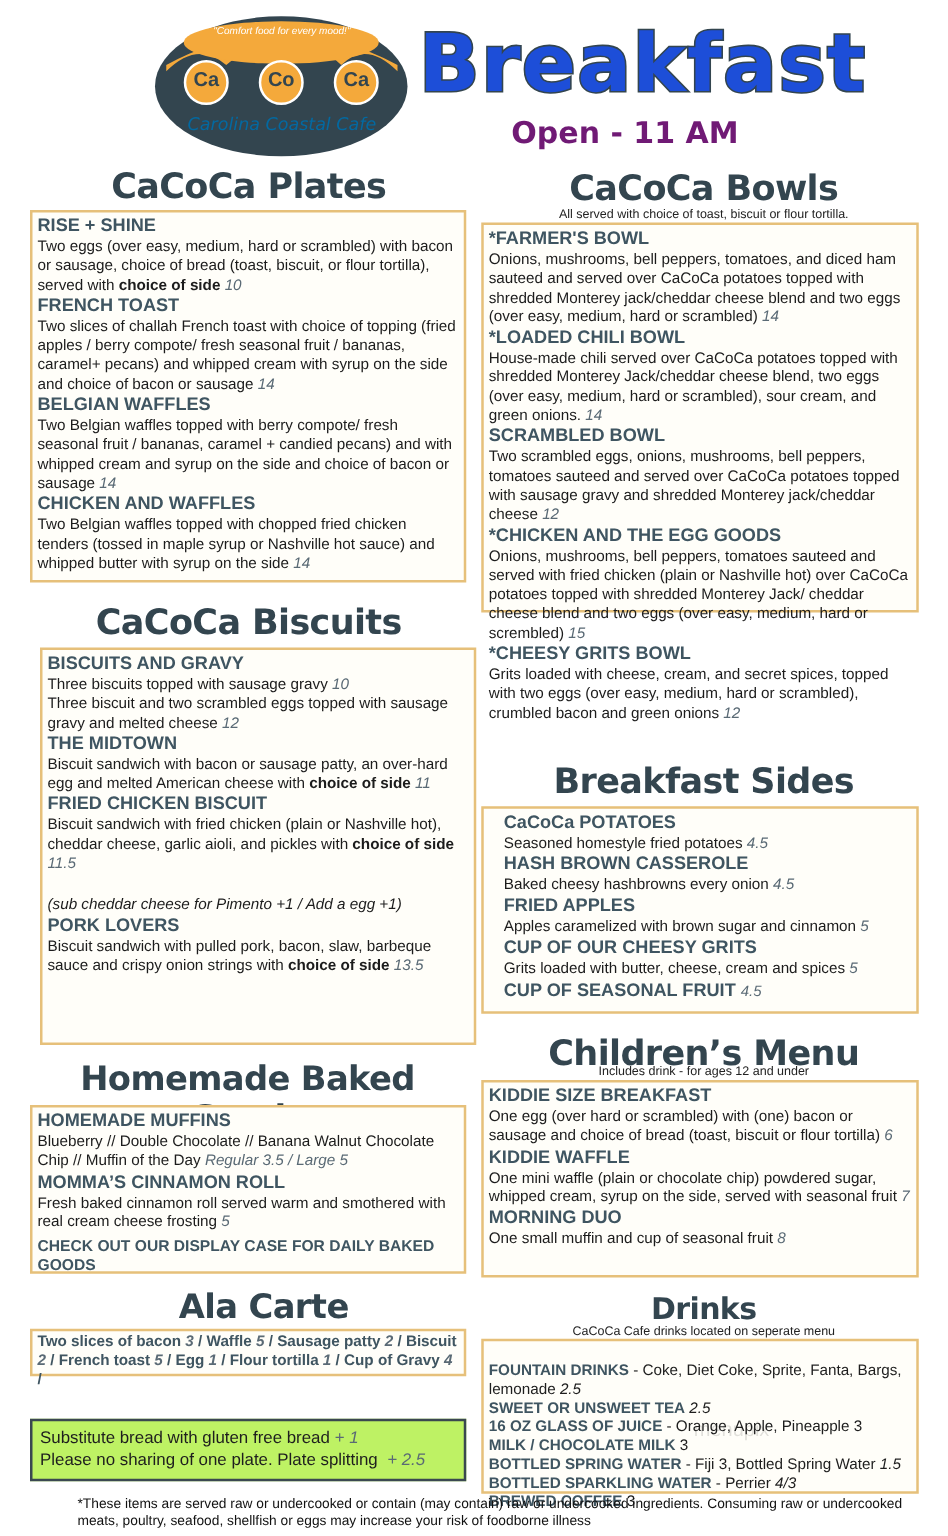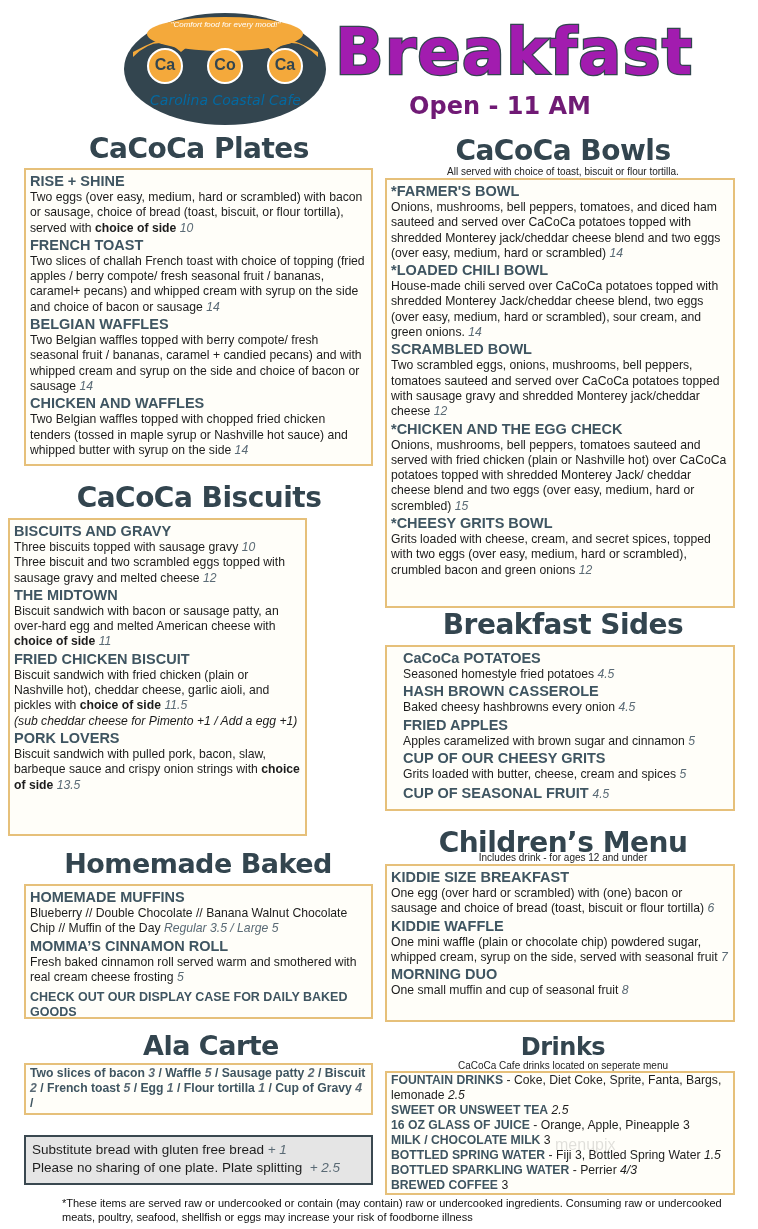--- a/index.html
+++ b/index.html
@@ -4,38 +4,38 @@
 <style>
   html, body { margin: 0; padding: 0; background: #ffffff; }
   body { width: 758px; height: 1229px; position: relative; overflow: hidden;
          font-family: "Liberation Sans", "DejaVu Sans", sans-serif; color: #1e1e1e; }
   .abs { position: absolute; }
 
   
   .logo { left: 123px; top: 12px; width: 205px; height: 115px; }
   .title { left: 335px; top: 14px; width: 330px; text-align: center;
            font-family: "DejaVu Sans", sans-serif; font-weight: bold; font-size: 64px; line-height: 76px;
-           color: #a21caf; letter-spacing: 1px;
+           color: #1d4ed8; letter-spacing: 1px;
            -webkit-text-stroke: 2.5px #33454f; paint-order: stroke fill; }
   .hours { left: 335px; top: 92px; width: 330px; text-align: center;
            font-family: "DejaVu Sans", sans-serif; font-weight: bold; font-size: 24px; color: #701a75; }
 
   
   .sec-title { text-align: center; font-family: "DejaVu Sans", sans-serif; font-weight: bold;
                color: #33454f; letter-spacing: -0.5px; }
   .sec-sub { text-align: center; font-size: 10px; color: #222; }
 
   .box { border: 2.5px solid #e6c07a; background: #fffef9; box-sizing: border-box; padding: 2px 4px 4px 4px; }
-  .box.dark { border-color: #3a4850; background: #e5e5e5; padding: 6px 8px; }
+  .box.dark { border-color: #3a4850; background: #bef264; padding: 6px 8px; }
   .item-name { font-weight: bold; color: #3f5561; font-size: 14.5px; line-height: 17px; margin-top: 3px; }
   .item-name:first-child { margin-top: 1px; }
   .item-desc { font-size: 12.2px; line-height: 15.3px; color: #1c1c1c; }
   .price { font-style: italic; color: #5a6a75; }
   .b { font-weight: bold; }
-  .it { font-style: italic; }
+  .it { font-style: italic; margin-top: 18px; }
 
   .inline-line { font-size: 12.2px; line-height: 15px; }
   .drink-name { font-weight: bold; color: #3f5561; }
 
   .footer { left: 62px; top: 1196px; width: 660px; font-size: 11px; line-height: 14px; color: #111; }
   .watermark { left: 555px; top: 1136px; font-size: 16px; color: rgba(0,0,0,0.12); }
 </style>
 </head>
 <body>
 
@@ -72,21 +72,21 @@
     <div class="item-name">BELGIAN WAFFLES</div>
     <div class="item-desc"><span>Two Belgian waffles topped with berry compote/ fresh seasonal fruit / bananas, caramel + candied pecans) and with whipped cream and syrup on the side and choice of bacon or sausage</span> <span class="price">14</span></div>
   </div>
   <div>
     <div class="item-name">CHICKEN AND WAFFLES</div>
     <div class="item-desc"><span>Two Belgian waffles topped with chopped fried chicken tenders (tossed in maple syrup or Nashville hot sauce) and whipped butter with syrup on the side</span> <span class="price">14</span></div>
   </div>
 </div>
 
 <div class="abs sec-title" style="left:24px;top:481px;width:350px;font-size:28px;">CaCoCa Biscuits</div>
-<div class="abs box" style="left:8px;top:518px;width:299px;height:318px;">
+<div class="abs box" style="left:32px;top:518px;width:349px;height:318px;">
   <div>
     <div class="item-name">BISCUITS AND GRAVY</div>
     <div class="item-desc"><span>Three biscuits topped with sausage gravy</span> <span class="price">10</span></div>
   </div>
   <div>
     <div class="item-desc"><span>Three biscuit and two scrambled eggs topped with sausage gravy and melted cheese</span> <span class="price">12</span></div>
   </div>
   <div>
     <div class="item-name">THE MIDTOWN</div>
     <div class="item-desc"><span>Biscuit sandwich with bacon or sausage patty, an over-hard egg and melted American cheese with </span><span class="b">choice of side</span> <span class="price">11</span></div>
@@ -109,21 +109,21 @@
     <div class="item-desc"><span>Blueberry // Double Chocolate // Banana Walnut Chocolate Chip // Muffin of the Day</span> <span class="price">Regular 3.5 / Large 5</span></div>
   </div>
   <div>
     <div class="item-name">MOMMA’S CINNAMON ROLL</div>
     <div class="item-desc"><span>Fresh baked cinnamon roll served warm and smothered with real cream cheese frosting</span> <span class="price">5</span></div>
   </div>
   <div class="item-name" style="font-size:12.5px;line-height:15px;margin-top:5px;">CHECK OUT OUR DISPLAY CASE FOR DAILY BAKED GOODS</div>
 </div>
 
 <div class="abs sec-title" style="left:36px;top:1030px;width:350px;font-size:27px;">Ala Carte</div>
-<div class="abs box" style="left:24px;top:1063px;width:349px;height:52px;padding:1px 4px;">
+<div class="abs box" style="left:24px;top:1063px;width:349px;height:38px;padding:1px 4px;">
   <div class="inline-line" style="color:#3f5561;font-weight:bold;">
     <span>Two slices of bacon</span> <span class="price">3</span> /
     <span>Waffle</span> <span class="price">5</span> /
     <span>Sausage patty</span> <span class="price">2</span> /
     <span>Biscuit</span> <span class="price">2</span> /
     <span>French toast</span> <span class="price">5</span> /
     <span>Egg</span> <span class="price">1</span> /
     <span>Flour tortilla</span> <span class="price">1</span> /
     <span>Cup of Gravy</span> <span class="price">4</span> /
   </div>
@@ -133,35 +133,35 @@
   <div style="font-size:13.5px;line-height:18px;">
     <span>Substitute bread with gluten free bread</span> <span class="price">+ 1</span>
   </div>
   <div style="font-size:13.5px;line-height:18px;">
     <span>Please no sharing of one plate. Plate splitting</span> &nbsp;<span class="price">+ 2.5</span>
   </div>
 </div>
 
 <div class="abs sec-title" style="left:385px;top:134px;width:356px;font-size:28px;">CaCoCa Bowls</div>
 <div class="abs sec-sub" style="left:385px;top:166px;width:356px;">All served with choice of toast, biscuit or flour tortilla.</div>
-<div class="abs box" style="left:385px;top:178px;width:350px;height:430px;">
+<div class="abs box" style="left:385px;top:178px;width:350px;height:312px;">
   <div>
     <div class="item-name">*FARMER'S BOWL</div>
     <div class="item-desc"><span>Onions, mushrooms, bell peppers, tomatoes, and diced ham sauteed and served over CaCoCa potatoes topped with shredded Monterey jack/cheddar cheese blend and two eggs (over easy, medium, hard or scrambled)</span> <span class="price">14</span></div>
   </div>
   <div>
     <div class="item-name">*LOADED CHILI BOWL</div>
     <div class="item-desc"><span>House-made chili served over CaCoCa potatoes topped with shredded Monterey Jack/cheddar cheese blend, two eggs (over easy, medium, hard or scrambled), sour cream, and green onions.</span> <span class="price">14</span></div>
   </div>
   <div>
     <div class="item-name">SCRAMBLED BOWL</div>
     <div class="item-desc"><span>Two scrambled eggs, onions, mushrooms, bell peppers, tomatoes sauteed and served over CaCoCa potatoes topped with sausage gravy and shredded Monterey jack/cheddar cheese</span> <span class="price">12</span></div>
   </div>
   <div>
-    <div class="item-name">*CHICKEN AND THE EGG CHECK</div>
+    <div class="item-name">*CHICKEN AND THE EGG GOODS</div>
     <div class="item-desc"><span>Onions, mushrooms, bell peppers, tomatoes sauteed and served with fried chicken (plain or Nashville hot) over CaCoCa potatoes topped with shredded Monterey Jack/ cheddar cheese blend and two eggs (over easy, medium, hard or scrembled)</span> <span class="price">15</span></div>
   </div>
   <div>
     <div class="item-name">*CHEESY GRITS BOWL</div>
     <div class="item-desc"><span>Grits loaded with cheese, cream, and secret spices, topped with two eggs (over easy, medium, hard or scrambled), crumbled bacon and green onions</span> <span class="price">12</span></div>
   </div>
 </div>
 
 <div class="abs sec-title" style="left:385px;top:608px;width:356px;font-size:28px;">Breakfast Sides</div>
 <div class="abs box" style="left:385px;top:645px;width:350px;height:166px;padding-left:16px;">
@@ -198,21 +198,21 @@
     <div class="item-desc"><span>One mini waffle (plain or chocolate chip) powdered sugar, whipped cream, syrup on the side, served with seasonal fruit</span> <span class="price">7</span></div>
   </div>
   <div>
     <div class="item-name">MORNING DUO</div>
     <div class="item-desc"><span>One small muffin and cup of seasonal fruit</span> <span class="price">8</span></div>
   </div>
 </div>
 
 <div class="abs sec-title" style="left:385px;top:1033px;width:356px;font-size:24px;">Drinks</div>
 <div class="abs sec-sub" style="left:385px;top:1060px;width:356px;">CaCoCa Cafe drinks located on seperate menu</div>
-<div class="abs box" style="left:385px;top:1071px;width:350px;height:124px;padding:0 4px;">
+<div class="abs box" style="left:385px;top:1071px;width:350px;height:124px;padding:16px 4px;">
   <div class="inline-line"><span class="drink-name">FOUNTAIN DRINKS</span><span> - Coke, Diet Coke, Sprite, Fanta, Bargs, lemonade </span><span class="it">2.5</span></div>
   <div class="inline-line"><span class="drink-name">SWEET OR UNSWEET TEA</span><span> </span><span class="it">2.5</span></div>
   <div class="inline-line"><span class="drink-name">16 OZ GLASS OF JUICE</span><span> - Orange, Apple, Pineapple </span><span>3</span></div>
   <div class="inline-line"><span class="drink-name">MILK / CHOCOLATE MILK</span><span> </span><span>3</span></div>
   <div class="inline-line"><span class="drink-name">BOTTLED SPRING WATER</span><span> - Fiji 3, Bottled Spring Water </span><span class="it">1.5</span></div>
   <div class="inline-line"><span class="drink-name">BOTTLED SPARKLING WATER</span><span> -  Perrier </span><span class="it">4/3</span></div>
   <div class="inline-line"><span class="drink-name">BREWED COFFEE</span><span> </span><span>3</span></div>
 </div>
 
 <div class="abs watermark">menupix</div>

